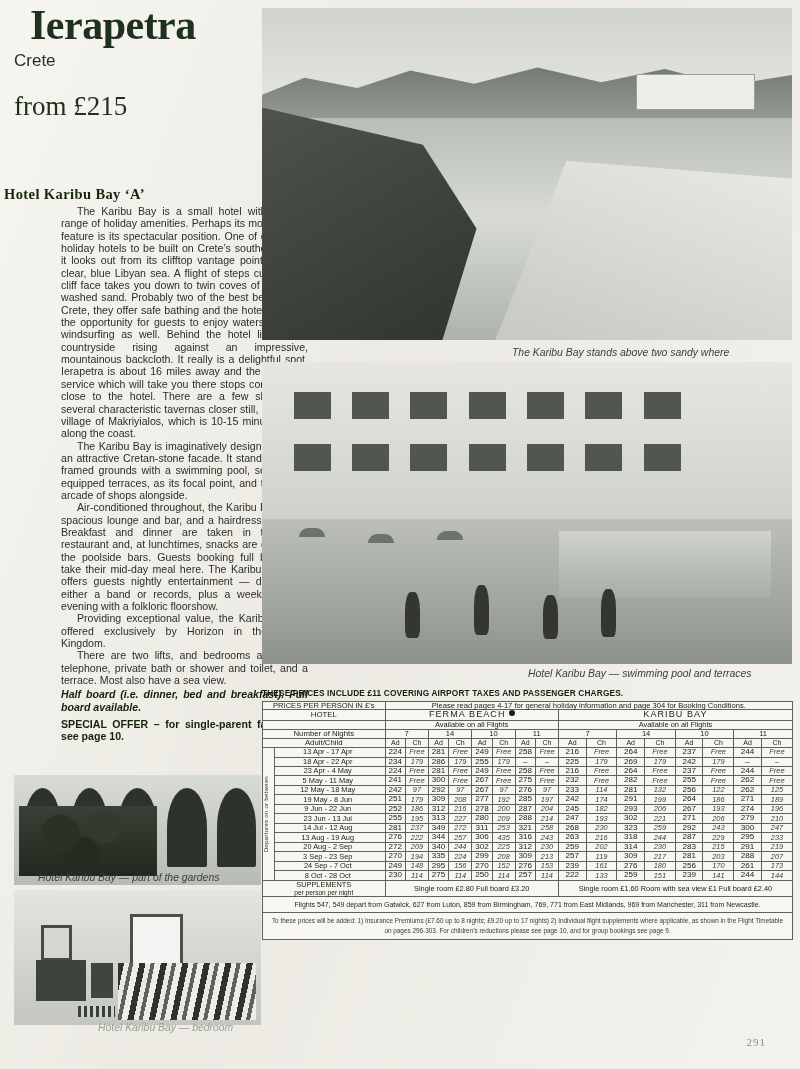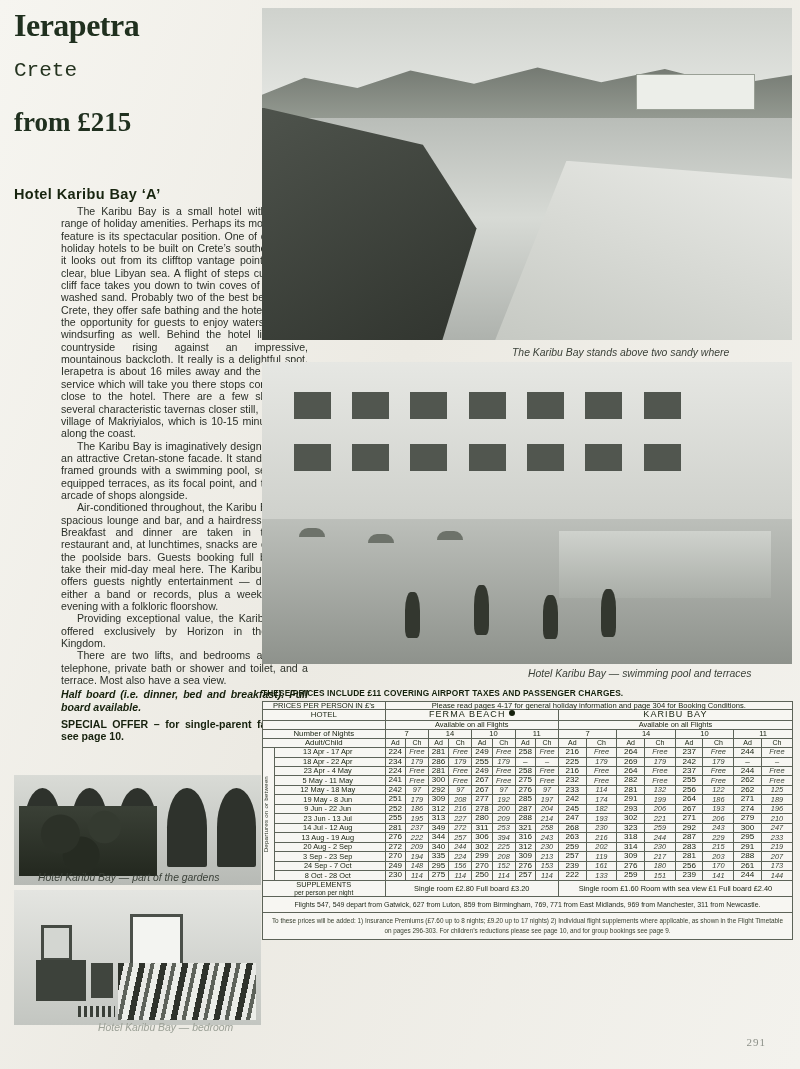--- a/index.html
+++ b/index.html
@@ -12,35 +12,35 @@
     overflow:hidden;
   }
   .page{
     position:absolute;inset:0;
     background:linear-gradient(110deg,#f6f5f0 0%,#eceae3 45%,#f3f2ed 100%);
   }
   
   .masthead{position:absolute;left:14px;top:6px;width:240px;}
   .m-title{
     font-family:"Liberation Serif", serif;
-    font-weight:bold;font-size:32px;line-height:38px;
-    color:#20301f;letter-spacing:-0.5px;
+    font-weight:bold;font-size:42px;line-height:38px;
+    color:#20301f;letter-spacing:-0.5px;margin-left:16px;
   }
   .m-sub{
-    font-family:Liberation Mono, monospace;
-    font-size:21px;line-height:30px;color:#24331f;margin-top:12px;
+    font-family:Liberation Sans, sans-serif;
+    font-size:17px;line-height:30px;color:#24331f;margin-top:2px;
   }
   .m-price{
     font-family:"Liberation Serif", serif;
-    font-weight:bold;font-size:27px;line-height:32px;color:#20301f;margin-top:20px;
+    font-weight:normal;font-size:27px;line-height:32px;color:#20301f;margin-top:14px;
   }
 
   .hotelname{
-    position:absolute;left:14px;top:186px;width:246px;
-    font-size:14.5px;font-weight:bold;letter-spacing:0.4px;color:#18250f;
+    position:absolute;left:4px;top:186px;width:246px;
+    font-size:14.5px;font-weight:bold;letter-spacing:0.4px;color:#18250f;font-family:Liberation Serif, serif;
   }
   .body-copy{
     position:absolute;left:14px;top:205px;width:247px;
     font-size:10.6px;line-height:12.35px;
     text-align:justify;color:#2a2f28;margin-left:47px;
   }
   .body-copy p{margin:0;text-indent:16px;}
   .emph{font-style:italic;font-weight:bold;color:#16210d;text-indent:0 !important;margin-top:2px !important;}
   .offer{font-weight:bold;color:#16210d;text-indent:0 !important;margin-top:5px !important;}
 
@@ -459,21 +459,21 @@
             <td class="ad">300</td>
             <td class="ch" colspan="2">247</td>
           </tr>
           <tr class="daterow">
             <td class="dcell" colspan="2">13 Aug  -  19 Aug</td>
             <td class="ad">276</td>
             <td class="ch">222</td>
             <td class="ad">344</td>
             <td class="ch">257</td>
             <td class="ad">306</td>
-            <td class="ch">394</td>
+            <td class="ch">435</td>
             <td class="ad">316</td>
             <td class="ch">243</td>
             <td class="ad">263</td>
             <td class="ch">216</td>
             <td class="ad">318</td>
             <td class="ch">244</td>
             <td class="ad">287</td>
             <td class="ch">229</td>
             <td class="ad">295</td>
             <td class="ch" colspan="2">233</td>

